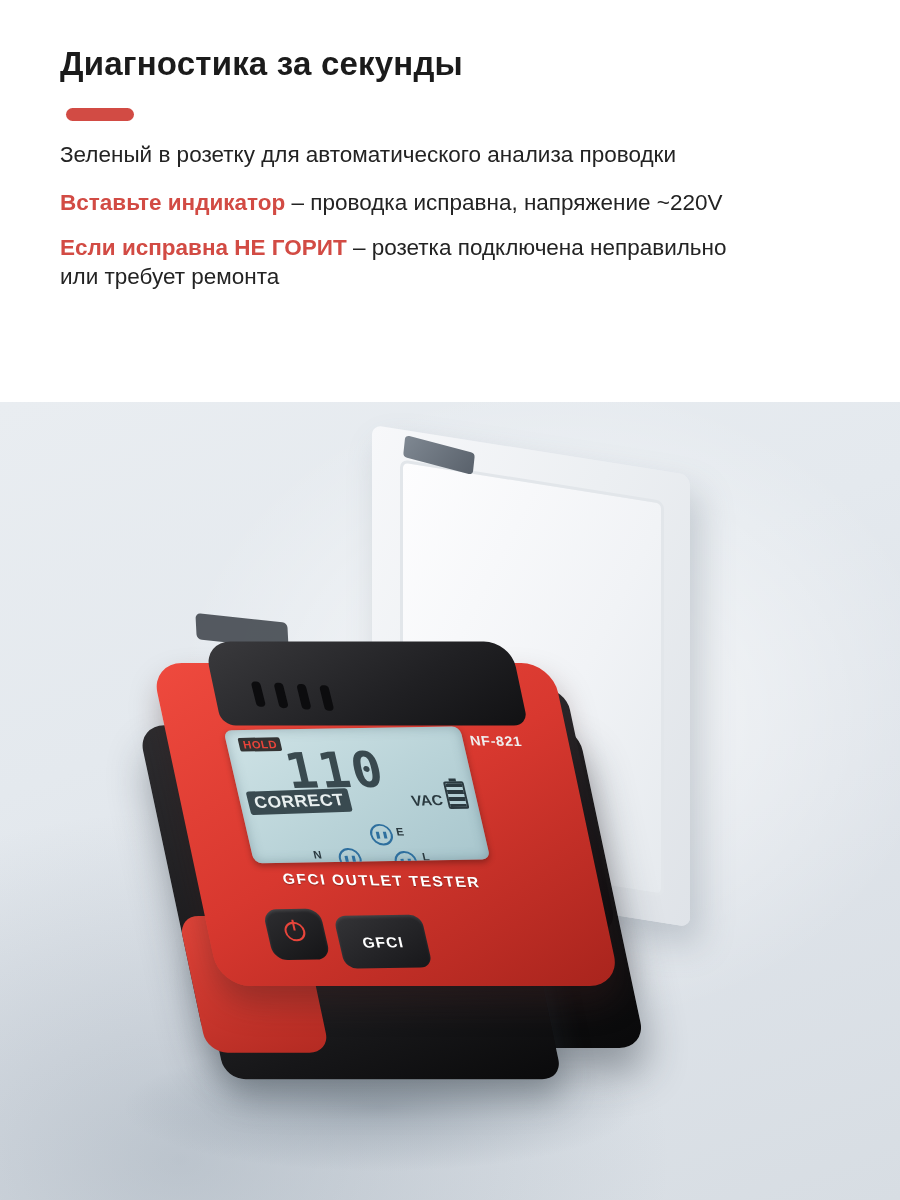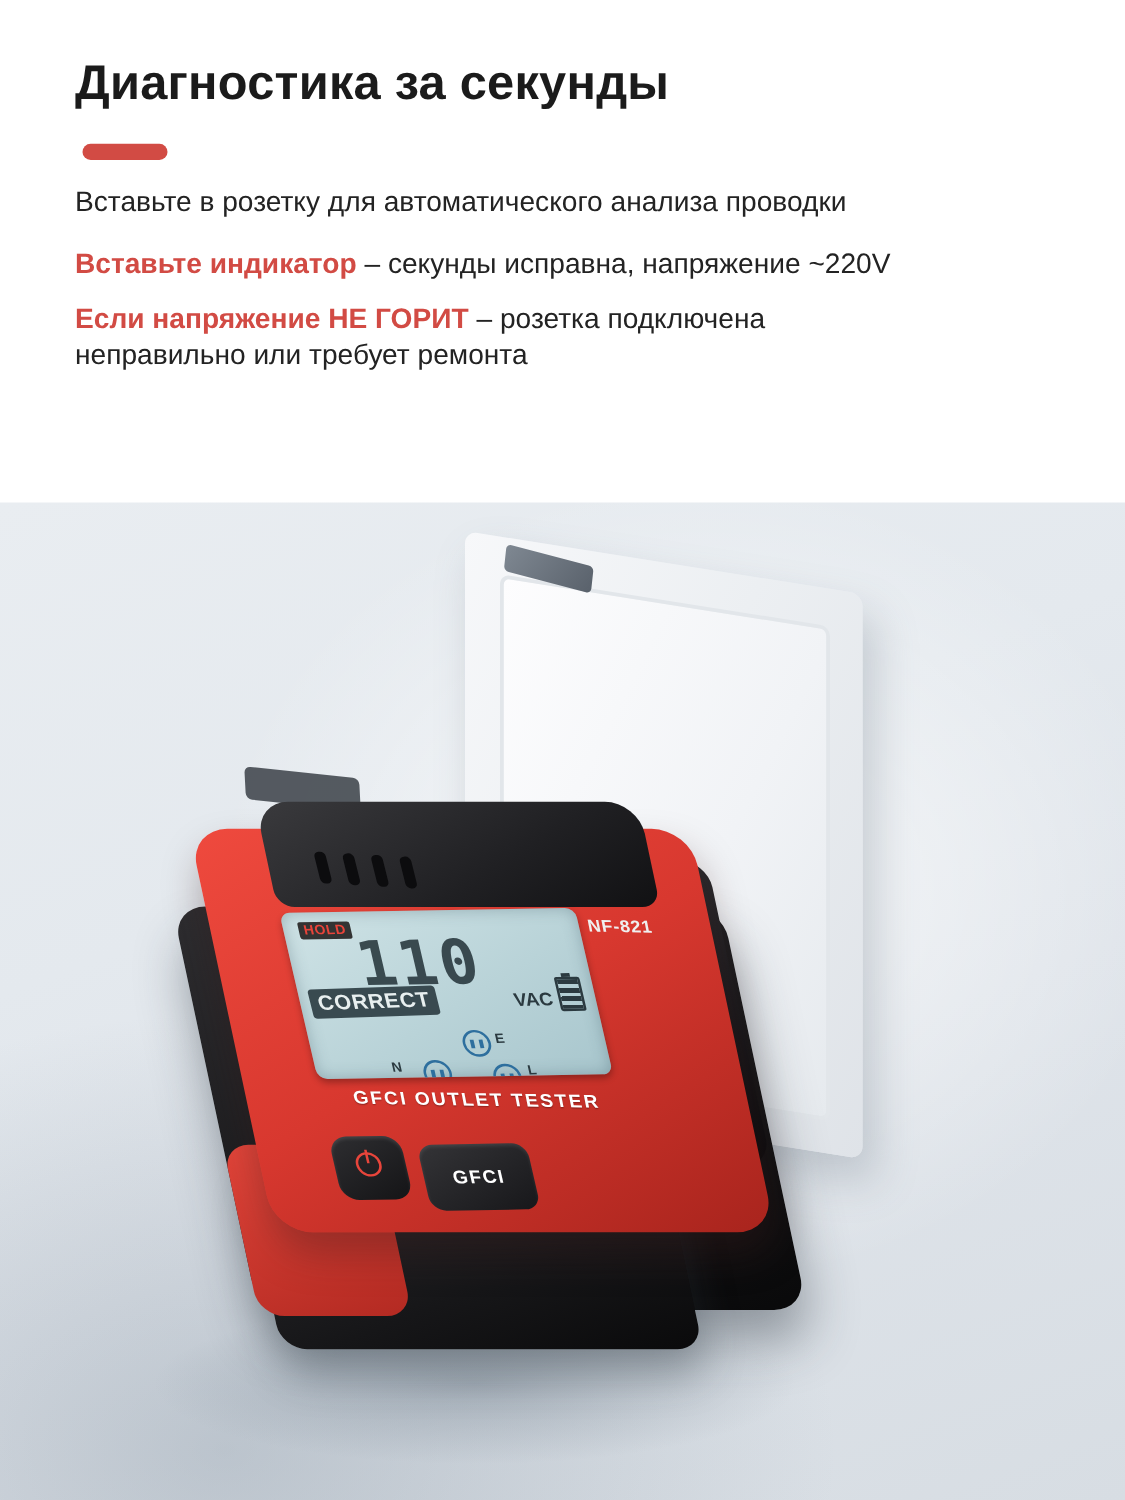--- a/index.html
+++ b/index.html
@@ -26,21 +26,21 @@
     position: absolute;
     left: 0;
     top: 0;
     width: 900px;
     height: 402px;
     background: #ffffff;
     box-sizing: border-box;
     padding: 44px 60px 0 60px;
   }
   .headline {
-    font-size: 39px;
+    font-size: 33px;
     font-weight: bold;
     color: #1b1b1b;
     letter-spacing: 0.2px;
     margin: 0 0 14px 0;
     line-height: 1.2;
   }
   .accent-bar {
     width: 68px;
     height: 13px;
     border-radius: 7px;
@@ -402,28 +402,28 @@
 </style>
 </head>
 <body>
 
 <div class="page">
 
   <section class="text-panel">
     <h1 class="headline">Диагностика за секунды</h1>
     <div class="accent-bar"></div>
 
-    <p class="para">Вставьте в розетку для автоматического анализа проводки</p>
+    <p class="para">Зеленый в розетку для автоматического анализа проводки</p>
 
     <p class="para second">
-      <span class="hl">Вставьте индикатор</span><span> – секунды исправна, напряжение ~220V</span>
+      <span class="hl">Вставьте индикатор</span><span> – проводка исправна, напряжение ~220V</span>
     </p>
 
     <p class="para third">
-      <span class="hl">Если напряжение НЕ ГОРИТ</span><span> – розетка подключена неправильно или требует ремонта</span>
+      <span class="hl">Если исправна НЕ ГОРИТ</span><span> – розетка подключена неправильно или требует ремонта</span>
     </p>
   </section>
 
   <section class="photo">
     <div class="wall-shadow"></div>
 
     <div class="socket">
       <div class="socket-inner"></div>
     </div>
     <div class="socket-hole"></div>

